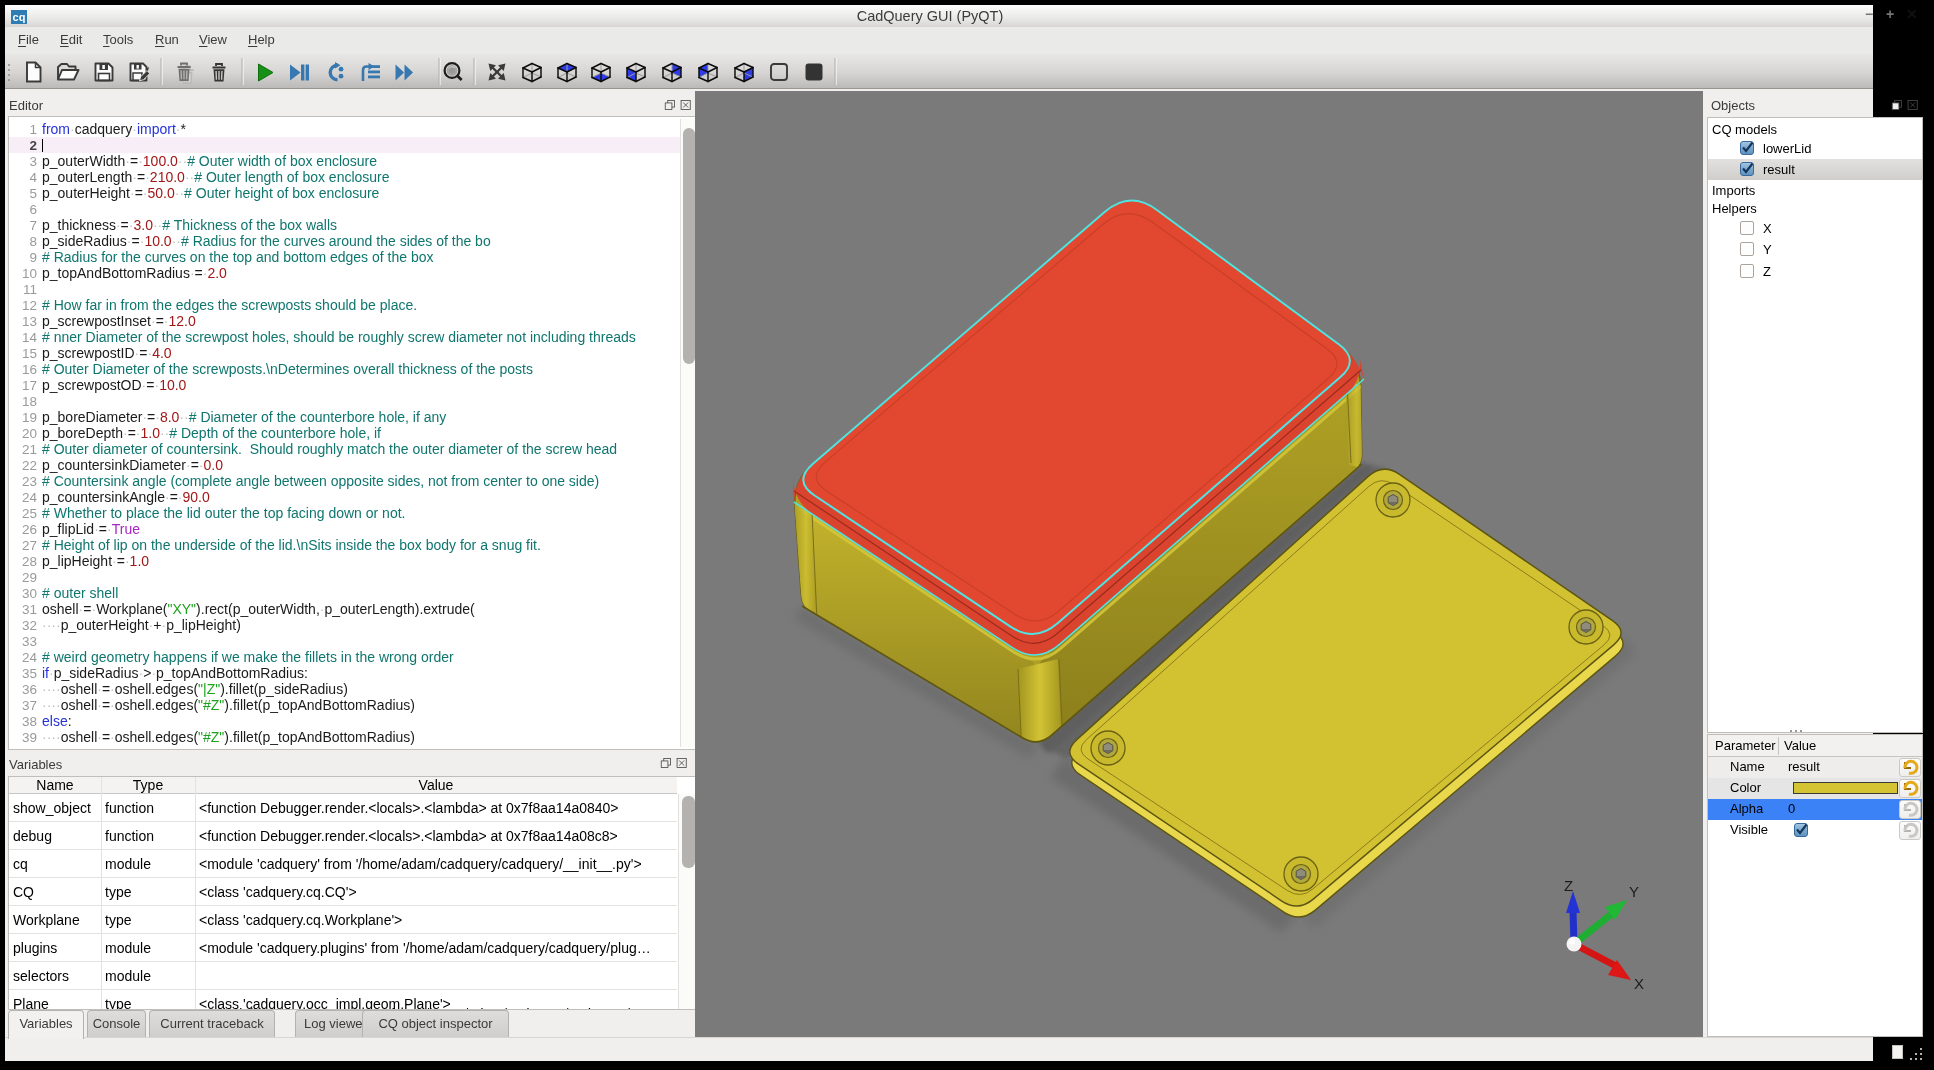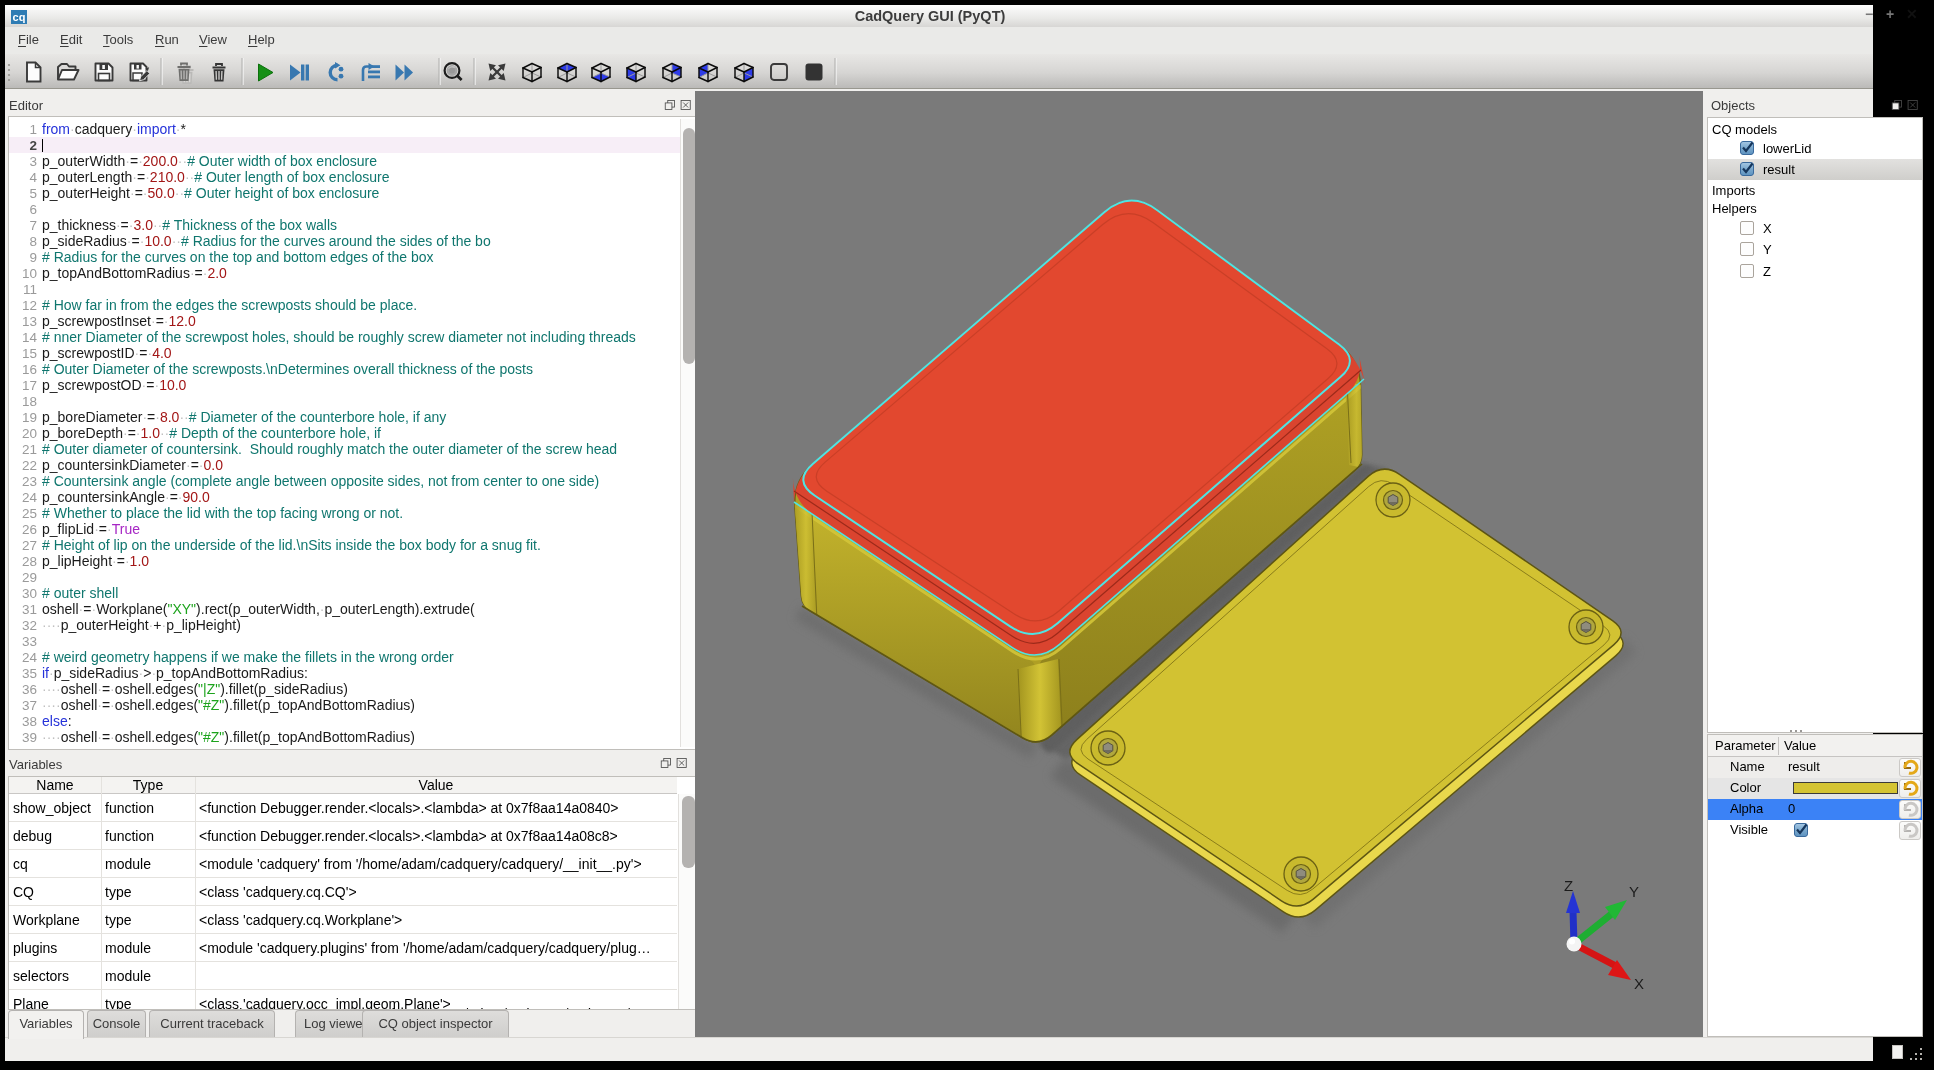--- a/index.html
+++ b/index.html
@@ -4,21 +4,21 @@
 <style>
   * { margin:0; padding:0; box-sizing:border-box; }
   html,body { width:1934px; height:1070px; background:#000; font-family:"Liberation Sans", sans-serif; overflow:hidden; }
   #win { position:absolute; left:5px; top:5px; width:1868px; height:1056px; background:#f0efed; }
 
   
   #titlebar { position:absolute; left:0; top:0; width:100%; height:22px;
     background:linear-gradient(#fdfdfd,#e9e9e7 60%,#d7d6d4); }
   #cqlogo { position:absolute; left:6px; top:5px; width:16px; height:14px; background:#2e7cb4;
     color:#fff; font-weight:bold; font-size:11px; text-align:center; line-height:14px; }
-  #wtitle { position:absolute; left:0; top:3px; width:100%; padding-right:18px; text-align:center; font-weight:bold;
+  #wtitle { position:absolute; left:0; top:3px; width:100%; padding-right:18px; text-align:center; font-weight:normal;
     font-size:14.5px; color:#3c3c3c; }
   .wbtn { position:absolute; top:0px; font-size:14px; color:#777; font-weight:bold; }
 
   
   #menubar { position:absolute; left:0; top:22px; width:100%; height:27px; background:#eaeae8; }
   .mitem { position:absolute; top:5px; font-size:13px; color:#3b3b3b; }
   .mitem span { text-decoration:underline; text-underline-offset:2px; }
 
   
   #toolbar { position:absolute; left:0; top:49px; width:100%; height:35px;
@@ -368,21 +368,21 @@
     <svg class="dicons" style="left:659px;top:94px;" width="36" height="14" viewBox="0 0 36 14">
       <rect x="4.5" y="1.5" width="8" height="8" fill="none" stroke="#4a4a4a"></rect>
       <rect x="1.5" y="4.5" width="8" height="8" fill="#f0efed" stroke="#4a4a4a"></rect>
       <rect x="20.5" y="1.5" width="11" height="11" fill="none" stroke="#4a4a4a"></rect>
       <path d="M23 4 L29 10 M29 4 L23 10" stroke="#4a4a4a"></path>
     </svg>
   <div id="editor">
   <div id="code">
 <div class="ln"><span class="gut">1</span><span class="k">from</span><span class="w">·</span>cadquery<span class="w">·</span><span class="k">import</span><span class="w">·</span>*</div>
 <div class="ln cur"><span class="gut" style="color:#444;font-weight:bold;">2</span><span class="caret"></span></div>
-<div class="ln"><span class="gut">3</span>p_outerWidth<span class="w">·</span>=<span class="w">·</span><span class="n">200.0</span><span class="w">··</span><span class="c"># Outer width of box enclosure</span></div>
+<div class="ln"><span class="gut">3</span>p_outerWidth<span class="w">·</span>=<span class="w">·</span><span class="n">100.0</span><span class="w">··</span><span class="c"># Outer width of box enclosure</span></div>
 <div class="ln"><span class="gut">4</span>p_outerLength<span class="w">·</span>=<span class="w">·</span><span class="n">210.0</span><span class="w">··</span><span class="c"># Outer length of box enclosure</span></div>
 <div class="ln"><span class="gut">5</span>p_outerHeight<span class="w">·</span>=<span class="w">·</span><span class="n">50.0</span><span class="w">··</span><span class="c"># Outer height of box enclosure</span></div>
 <div class="ln"><span class="gut">6</span></div>
 <div class="ln"><span class="gut">7</span>p_thickness<span class="w">·</span>=<span class="w">·</span><span class="n">3.0</span><span class="w">··</span><span class="c"># Thickness of the box walls</span></div>
 <div class="ln"><span class="gut">8</span>p_sideRadius<span class="w">·</span>=<span class="w">·</span><span class="n">10.0</span><span class="w">··</span><span class="c"># Radius for the curves around the sides of the bo</span></div>
 <div class="ln"><span class="gut">9</span><span class="c"># Radius for the curves on the top and bottom edges of the box</span></div>
 <div class="ln"><span class="gut">10</span>p_topAndBottomRadius<span class="w">·</span>=<span class="w">·</span><span class="n">2.0</span></div>
 <div class="ln"><span class="gut">11</span></div>
 <div class="ln"><span class="gut">12</span><span class="c"># How far in from the edges the screwposts should be place.</span></div>
 <div class="ln"><span class="gut">13</span>p_screwpostInset<span class="w">·</span>=<span class="w">·</span><span class="n">12.0</span></div>
@@ -390,21 +390,21 @@
 <div class="ln"><span class="gut">15</span>p_screwpostID<span class="w">·</span>=<span class="w">·</span><span class="n">4.0</span></div>
 <div class="ln"><span class="gut">16</span><span class="c"># Outer Diameter of the screwposts.\nDetermines overall thickness of the posts</span></div>
 <div class="ln"><span class="gut">17</span>p_screwpostOD<span class="w">·</span>=<span class="w">·</span><span class="n">10.0</span></div>
 <div class="ln"><span class="gut">18</span></div>
 <div class="ln"><span class="gut">19</span>p_boreDiameter<span class="w">·</span>=<span class="w">·</span><span class="n">8.0</span><span class="w">··</span><span class="c"># Diameter of the counterbore hole, if any</span></div>
 <div class="ln"><span class="gut">20</span>p_boreDepth<span class="w">·</span>=<span class="w">·</span><span class="n">1.0</span><span class="w">··</span><span class="c"># Depth of the counterbore hole, if</span></div>
 <div class="ln"><span class="gut">21</span><span class="c"># Outer diameter of countersink.  Should roughly match the outer diameter of the screw head</span></div>
 <div class="ln"><span class="gut">22</span>p_countersinkDiameter<span class="w">·</span>=<span class="w">·</span><span class="n">0.0</span></div>
 <div class="ln"><span class="gut">23</span><span class="c"># Countersink angle (complete angle between opposite sides, not from center to one side)</span></div>
 <div class="ln"><span class="gut">24</span>p_countersinkAngle<span class="w">·</span>=<span class="w">·</span><span class="n">90.0</span></div>
-<div class="ln"><span class="gut">25</span><span class="c"># Whether to place the lid with the top facing wrong or not.</span></div>
+<div class="ln"><span class="gut">25</span><span class="c"># Whether to place the lid outer the top facing down or not.</span></div>
 <div class="ln"><span class="gut">26</span>p_flipLid<span class="w">·</span>=<span class="w">·</span><span class="t">True</span></div>
 <div class="ln"><span class="gut">27</span><span class="c"># Height of lip on the underside of the lid.\nSits inside the box body for a snug fit.</span></div>
 <div class="ln"><span class="gut">28</span>p_lipHeight<span class="w">·</span>=<span class="w">·</span><span class="n">1.0</span></div>
 <div class="ln"><span class="gut">29</span></div>
 <div class="ln"><span class="gut">30</span><span class="c"># outer shell</span></div>
 <div class="ln"><span class="gut">31</span>oshell<span class="w">·</span>=<span class="w">·</span>Workplane(<span class="s">"XY"</span>).rect(p_outerWidth,<span class="w">·</span>p_outerLength).extrude(</div>
 <div class="ln"><span class="gut">32</span><span class="w">····</span>p_outerHeight<span class="w">·</span>+<span class="w">·</span>p_lipHeight)</div>
 <div class="ln"><span class="gut">33</span></div>
 <div class="ln"><span class="gut">24</span><span class="c"># weird geometry happens if we make the fillets in the wrong order</span></div>
 <div class="ln"><span class="gut">35</span><span class="k">if</span><span class="w">·</span>p_sideRadius<span class="w">·</span>&gt;<span class="w">·</span>p_topAndBottomRadius:</div>

